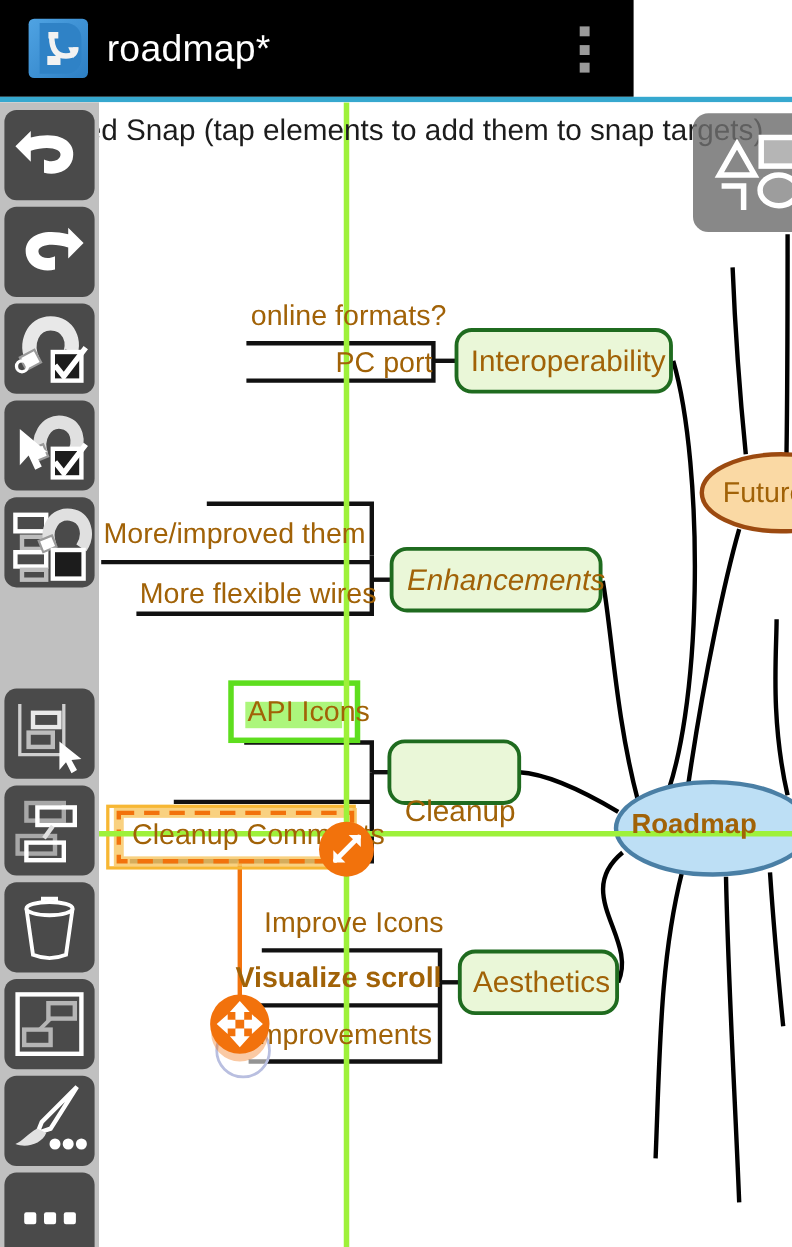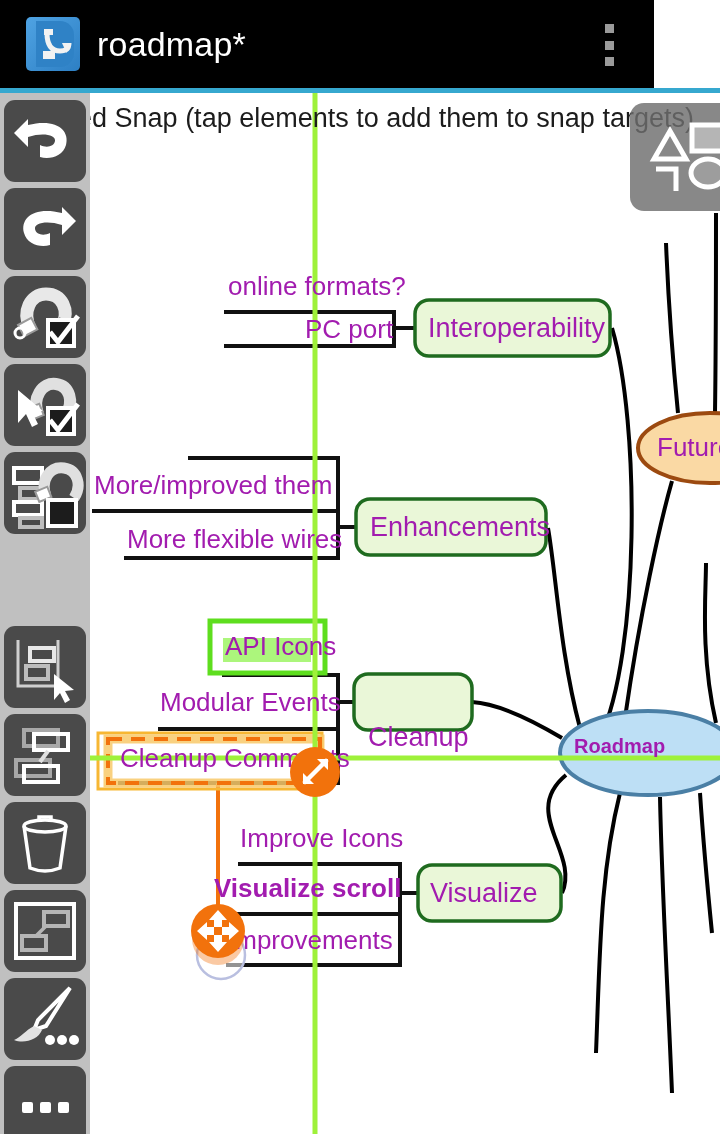--- a/index.html
+++ b/index.html
@@ -15,21 +15,21 @@
     width: 720px;
     height: 1134px;
     overflow: hidden;
     background: #ffffff;
   }
 
   
   #titlebar {
     position: absolute;
     left: 0; top: 0;
-    width: 654px; height: 88px;
+    width: 576px; height: 88px;
     background: #000000;
     display: flex;
     align-items: center;
   }
   #app-logo {
     margin-left: 26px;
     width: 54px; height: 54px;
     border-radius: 5px;
     background: linear-gradient(135deg, #4fa3e3 0%, #2d7fc4 100%);
     position: relative;
@@ -110,25 +110,25 @@
     width: 108px; height: 108px;
     background: rgba(110,110,110,0.82);
     border-radius: 14px;
   }
   #shapes-btn svg { position: absolute; left: 0; top: 0; }
 
   
   .nodetext {
     position: absolute;
     font-size: 26px;
-    color: #a21caf;
+    color: #a16207;
     white-space: nowrap;
   }
   .nodetext.center {
-    font-size: 20px;
+    font-size: 25px;
     font-weight: bold;
   }
   .nodetext.big { font-size: 27px; }
 </style>
 </head>
 <body>
 
 <div id="app">
 
   <div id="titlebar">
@@ -232,34 +232,33 @@
       <g>
         <line x1="315" y1="0" x2="315" y2="1041" stroke="#9ef13a" stroke-width="5"></line>
         <line x1="0" y1="665" x2="720" y2="665" stroke="#9ef13a" stroke-width="5"></line>
       </g>
 
       <circle cx="221" cy="862" r="24" fill="#ffffff" fill-opacity="0.55" stroke="#b9bfe0" stroke-width="2.5"></circle>
       <circle cx="218" cy="846" r="26" fill="#f2720c" opacity="0.38"></circle>
     </svg>
 
     <div class="nodetext big" style="left:428px; top:220px;">Interoperability</div>
-    <div class="nodetext big" style="left:370px; top:419px;">Enhancements</div>
+    <div class="nodetext big" style="left:370px; top:419px;font-style:italic;">Enhancements</div>
     <div class="nodetext big" style="left:368px; top:629px;">Cleanup</div>
-    <div class="nodetext big" style="left:430px; top:785px;">Visualize</div>
+    <div class="nodetext big" style="left:430px; top:785px;">Aesthetics</div>
     <div class="nodetext" style="left:657px; top:339px;">Future</div>
     <div class="nodetext center" style="left:574px; top:642px;">Roadmap</div>
 
     <div class="nodetext" style="left:228px; top:178px;">online formats?</div>
     <div class="nodetext" style="left:305px; top:221px;">PC port</div>
 
     <div class="nodetext" style="left:94px; top:377px;">More/improved them</div>
     <div class="nodetext" style="left:127px; top:431px;">More flexible wires</div>
 
     <div class="nodetext" style="left:225px; top:538px;">API Icons</div>
-    <div class="nodetext" style="left:160px; top:594px;">Modular Events</div>
     <div class="nodetext" style="left:120px; top:650px;">Cleanup Comments</div>
 
     <div class="nodetext" style="left:240px; top:730px;text-align:center;">Improve Icons</div>
     <div class="nodetext" style="left:214px; top:780px;font-weight:bold;">Visualize scroll</div>
     <div class="nodetext" style="left:228px; top:832px;">Improvements</div>
 
     <svg width="720" height="1041" viewBox="0 0 720 1041" style="position:absolute; left:0; top:0; pointer-events:none;">
 
       <g>
         <circle cx="315" cy="679" r="25" fill="#f2720c"></circle>

